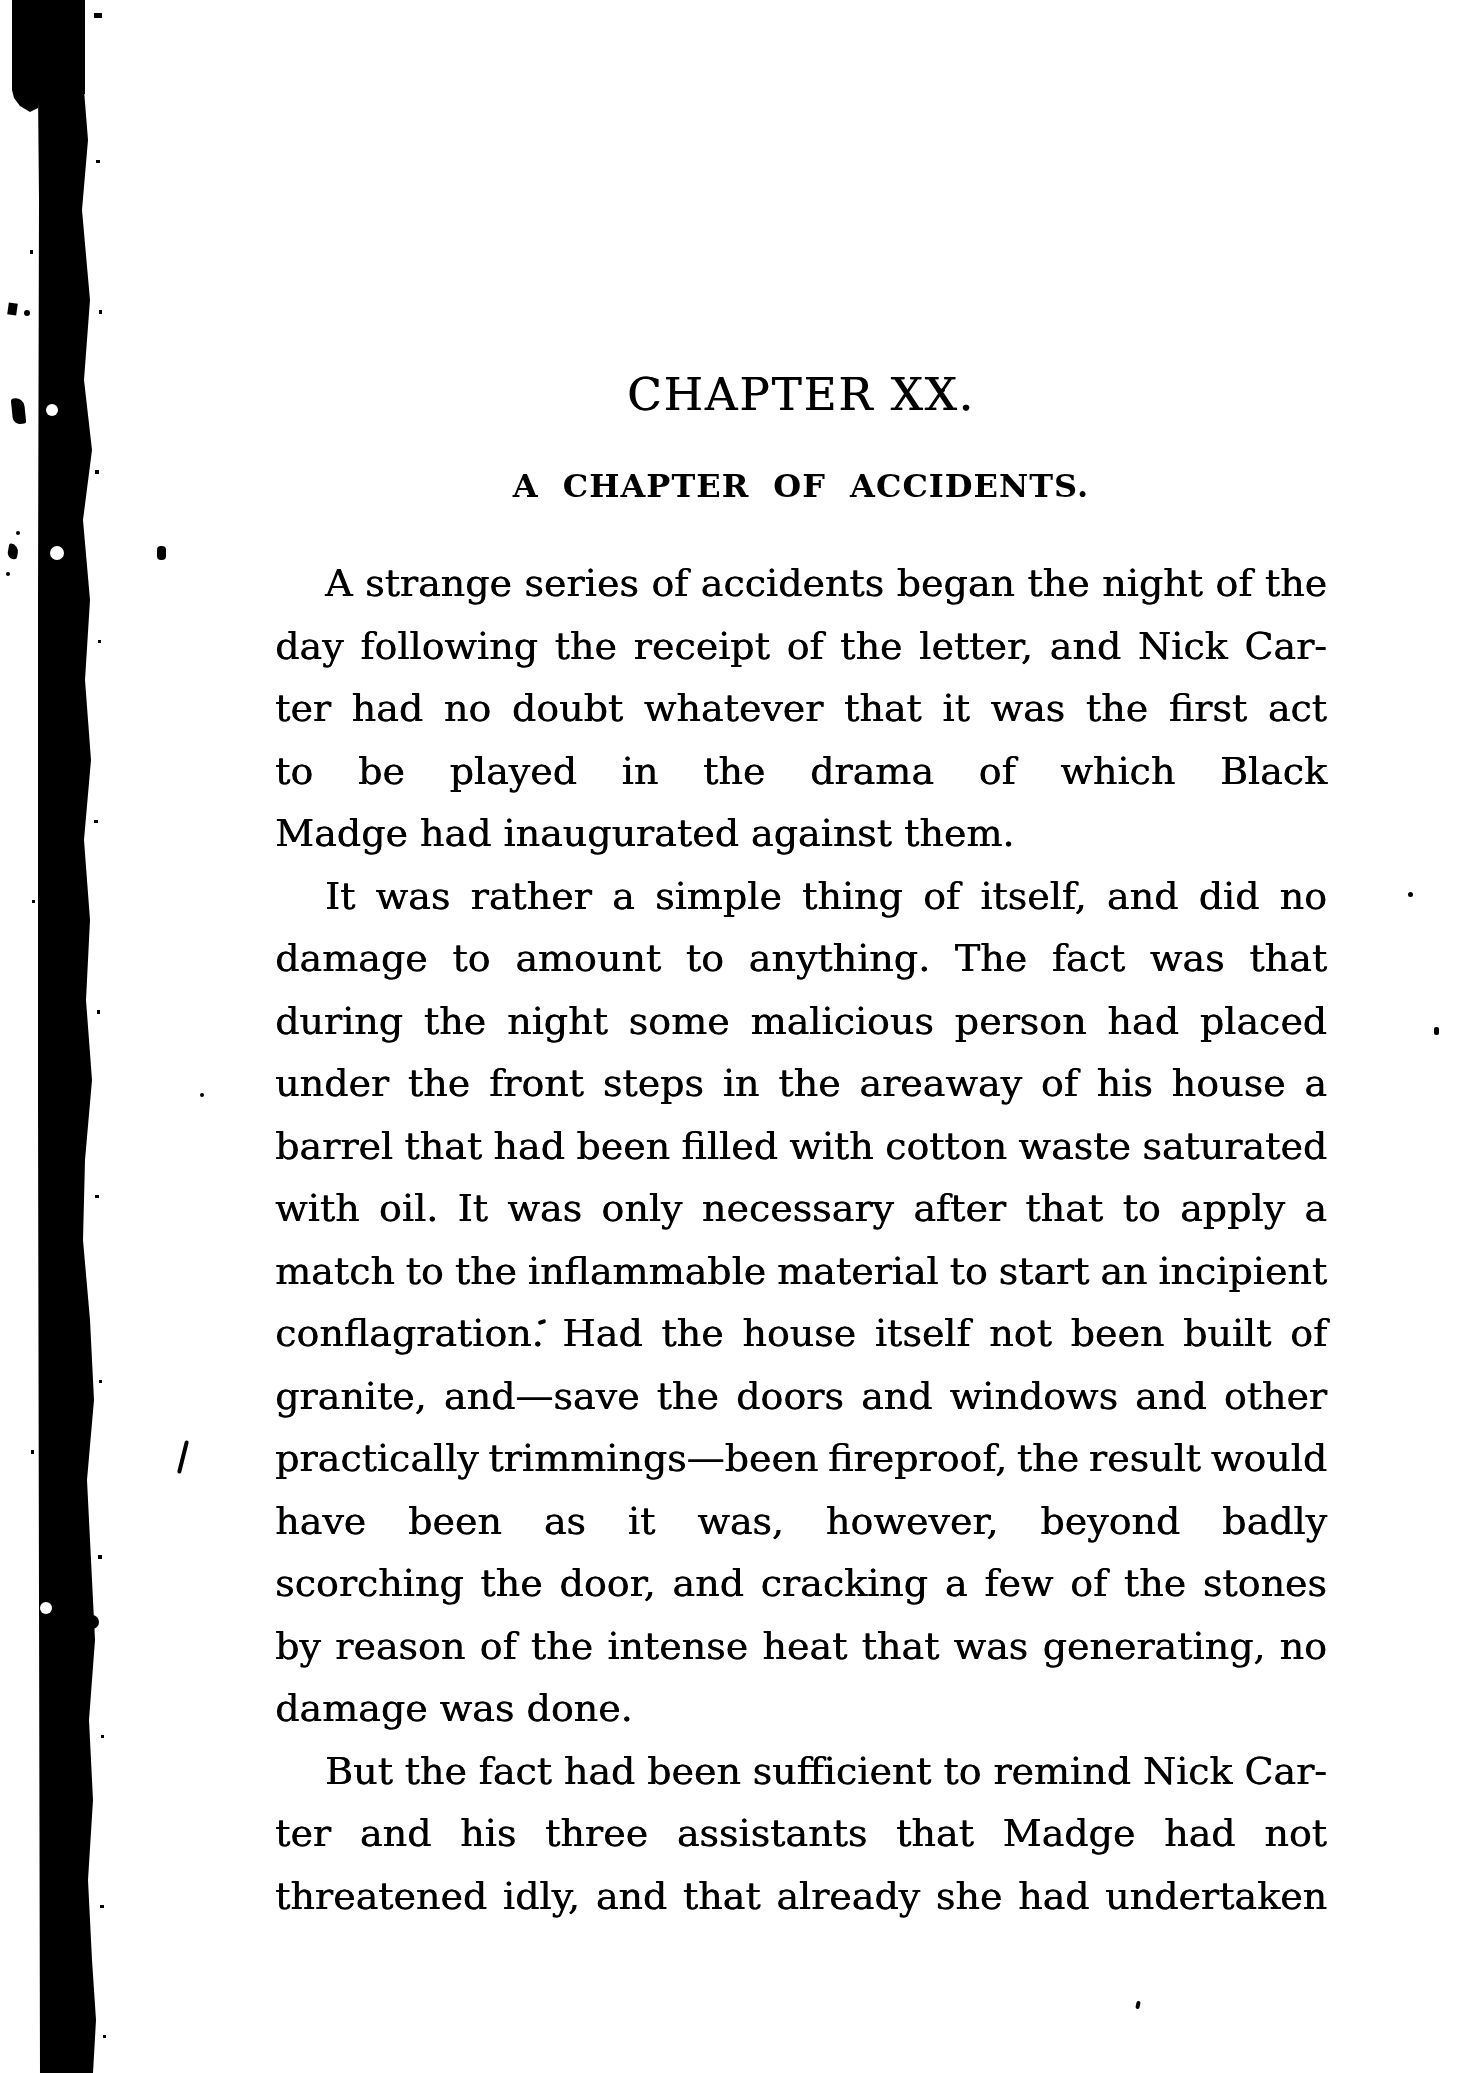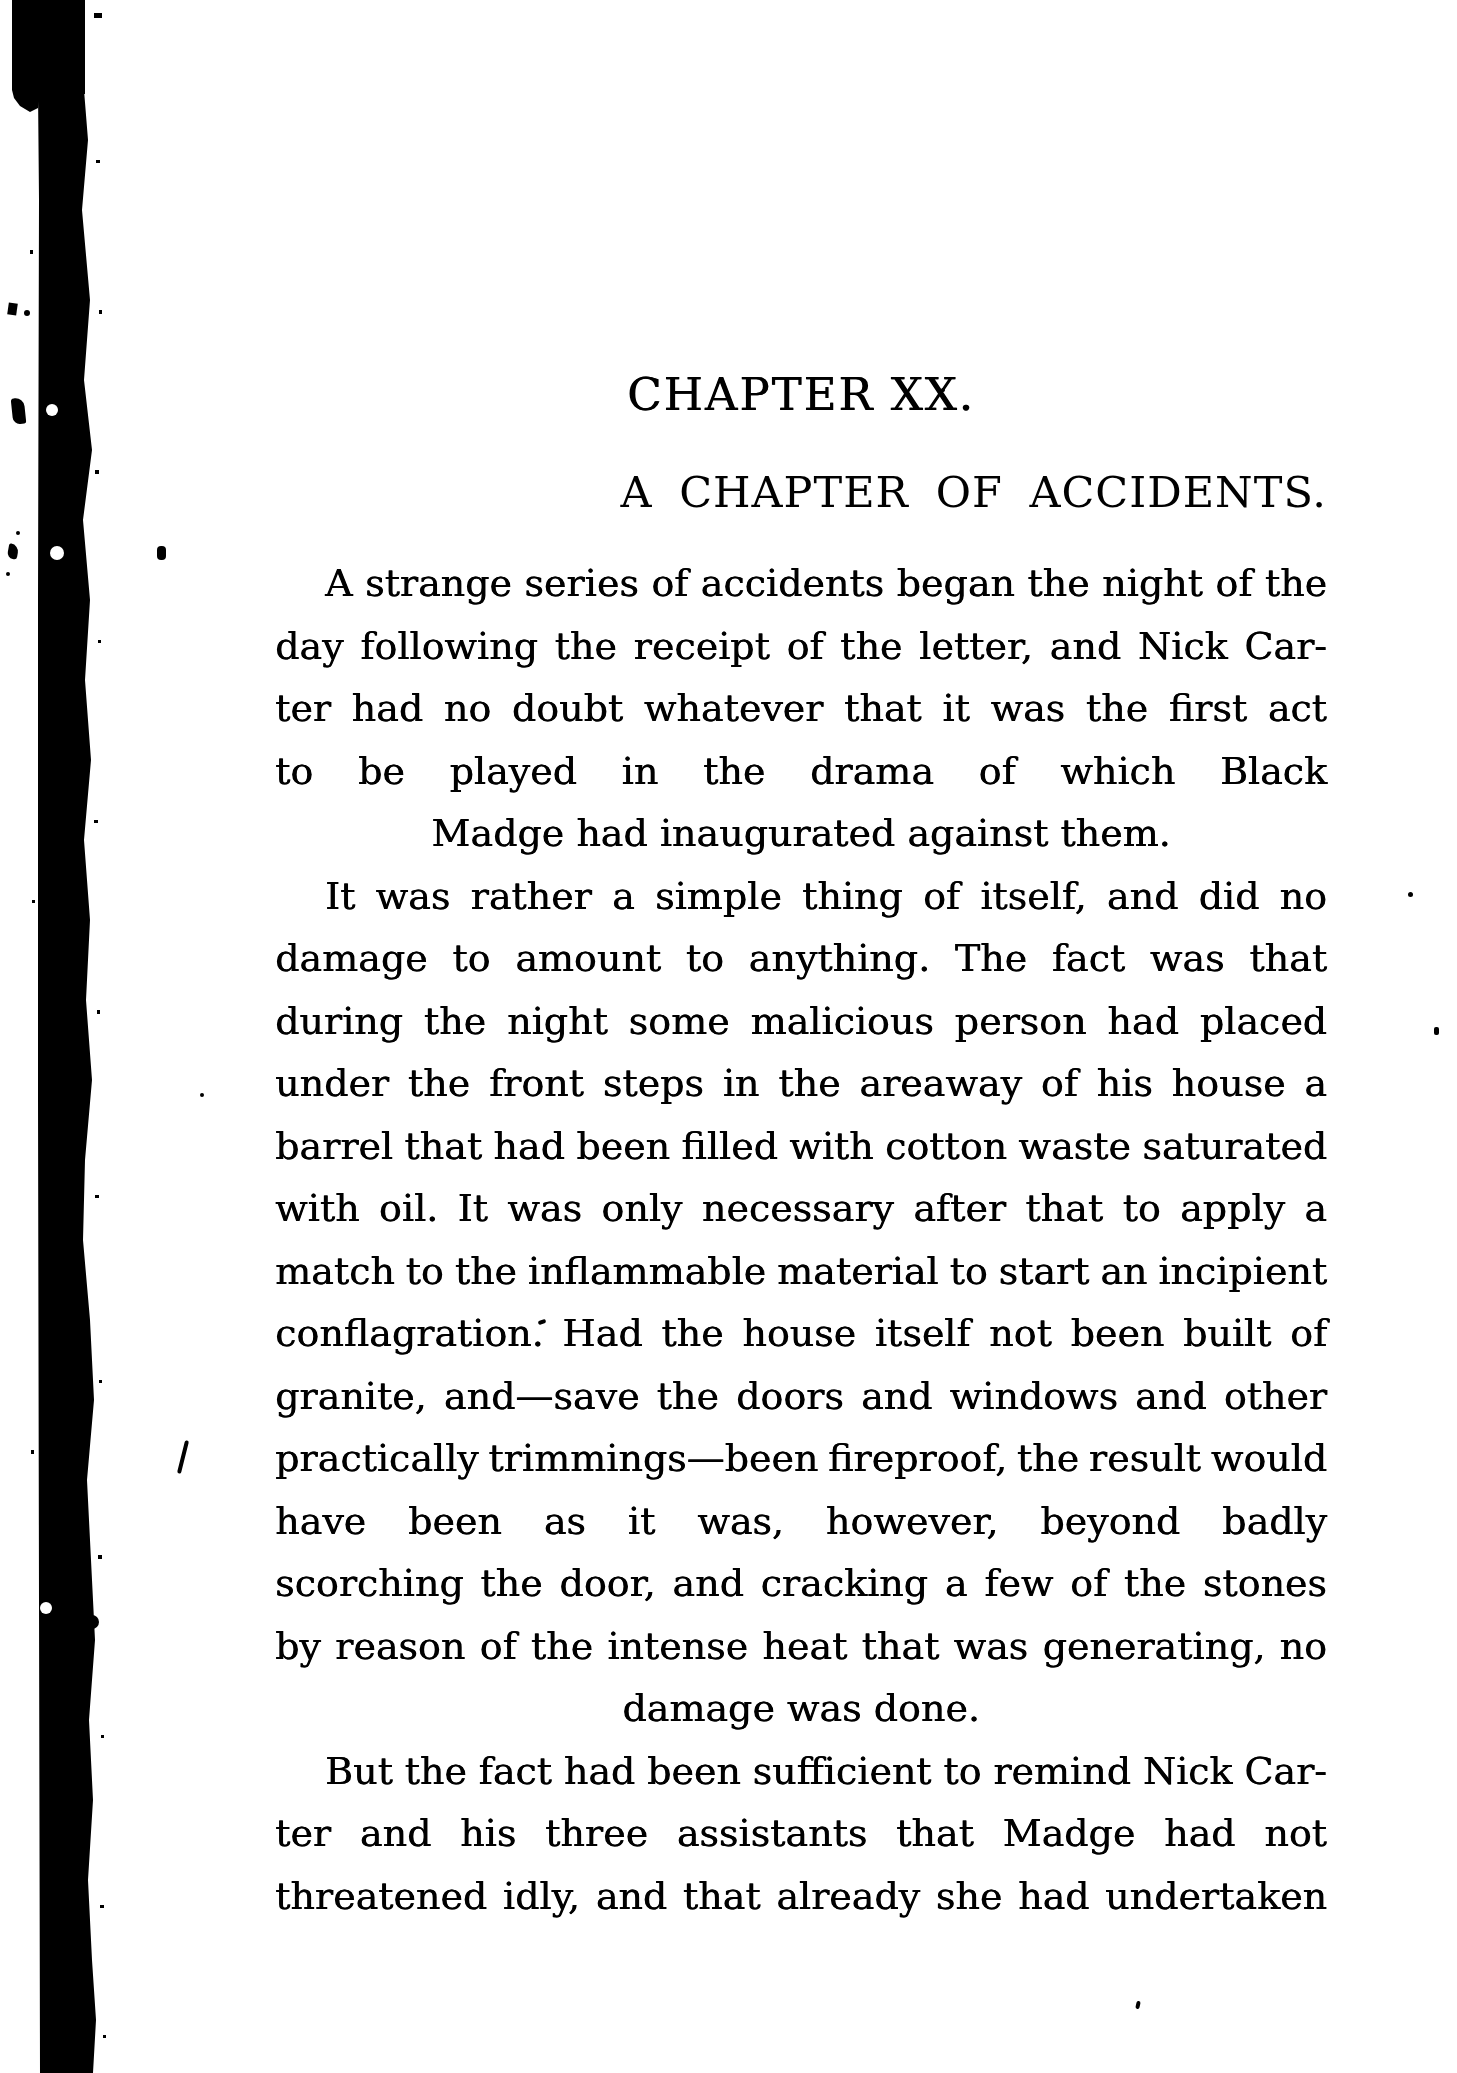--- a/index.html
+++ b/index.html
@@ -26,44 +26,44 @@
   }
   .heading{
     position:absolute;top:370px;left:0;width:100%;
     text-align:center;
     font-size:45px;line-height:1.1;
     letter-spacing:2px;
     text-shadow:0.6px 0 0 #000;
   }
   .subheading{
     position:absolute;top:468px;left:0;width:100%;
-    text-align:right;
-    font-size:43px;line-height:1.15;
-    font-weight:normal;
+    text-align:center;
+    font-size:32px;line-height:1.15;
+    font-weight:bold;
     letter-spacing:1px;
     word-spacing:12px;
   }
   .paragraphs{
     position:absolute;top:552px;left:0;width:1052px;
     font-size:38px;
     text-shadow:0.5px 0 0 #000;
   }
   .line{
     height:62.5px;line-height:62.5px;
     white-space:nowrap;
   }
   .line.just{
     display:flex;
     justify-content:space-between;
   }
   .line.indent{
     padding-left:50px;
   }
   .line.last{
-    text-align:center;
+    text-align:left;
   }
   
   .speck{
     position:absolute;background:#000;
   }
   .round{border-radius:50%;}
 </style>
 </head>
 <body>
 

